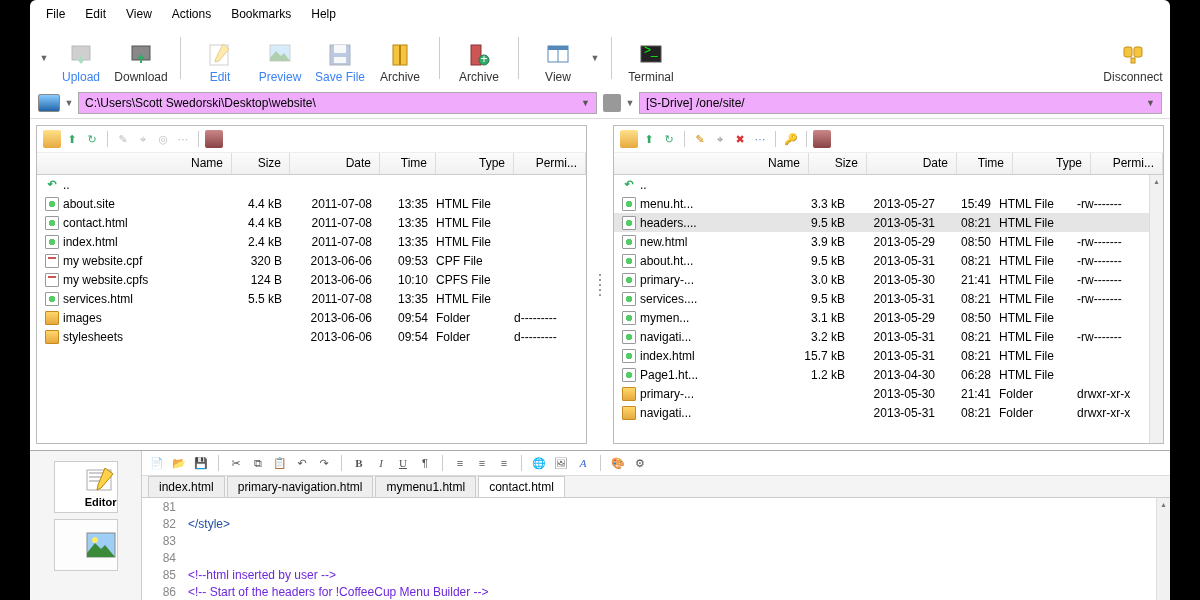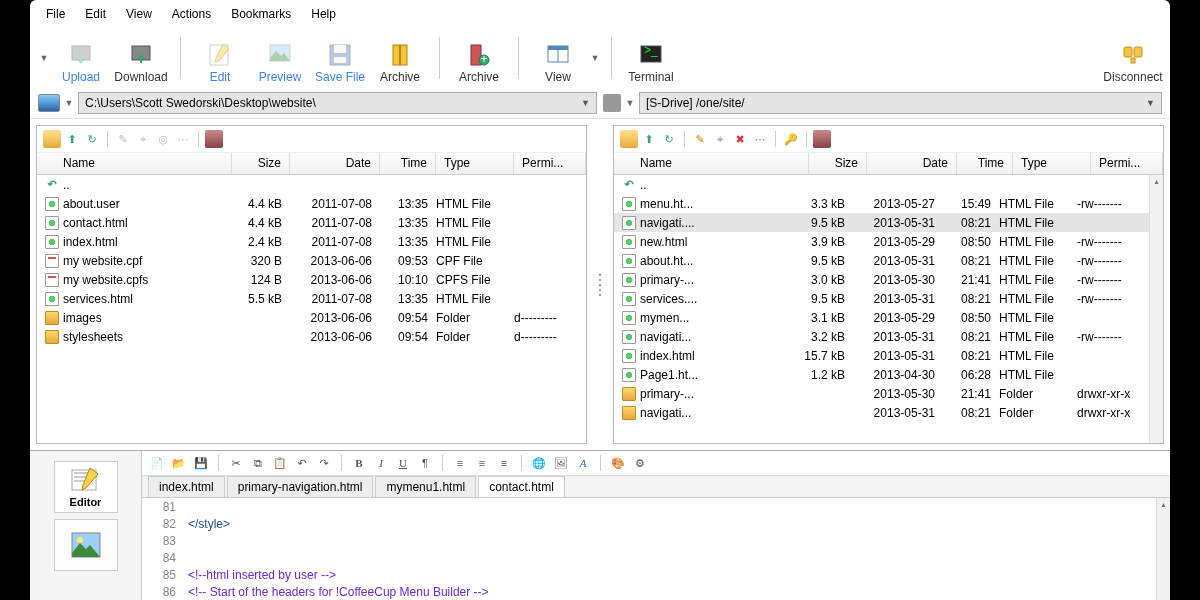--- a/index.html
+++ b/index.html
@@ -12,29 +12,29 @@
 .tbtn .ic { width: 26px; height: 26px; display: flex; align-items: center; justify-content: center; margin-bottom: 2px; }
 .tbtn.dis { color: #3b82f6; }
 .tbtn.dis .ic { opacity: 0.4; }
 .sep-v { width: 1px; height: 42px; background: #ccc; margin: 0 8px; }
 .drop { width: 12px; text-align: center; color: #666; font-size: 9px; }
 .flex-spacer { flex: 1; }
 .addrbar { display: flex; gap: 6px; padding: 2px 8px 4px; }
 .addrhalf { display: flex; align-items: center; flex: 1; gap: 3px; }
 .pcicon { width: 22px; height: 18px; background: linear-gradient(#8cf,#26a); border: 1px solid #888; border-radius: 2px; }
 .srvicon { width: 18px; height: 18px; background: #999; border-radius: 2px; }
-.addr { flex: 1; height: 22px; border: 1px solid #aaa; padding: 8px 6px; display: flex; align-items: center; background: #e5e5e5; }
+.addr { flex: 1; height: 22px; border: 1px solid #aaa; padding: 8px 6px; display: flex; align-items: center; background: #f0abfc; }
 .addr .arrow { margin-left: auto; color: #555; font-size: 9px; }
 .panes { display: flex; flex: 1; min-height: 0; border-top: 1px solid #ddd; }
 .pane { flex: 1; display: flex; flex-direction: column; border: 1px solid #bbb; margin: 6px; min-width: 0; background: #fff; }
 .ptoolbar { display: flex; gap: 2px; padding: 4px 6px; align-items: center; border-bottom: 1px solid #eee; }
 .ptoolbar .pb { width: 18px; height: 18px; border-radius: 2px; display: flex; align-items: center; justify-content: center; font-size: 11px; }
 .psep { width: 1px; height: 16px; background: #ccc; margin: 0 4px; }
 .columns { display: flex; background: linear-gradient(#fcfcfc,#f0f0f0); border-bottom: 1px solid #ccc; height: 22px; font-size: 12px; }
-.columns .col { padding: 3px 8px; border-right: 1px solid #ddd; text-align: left; overflow: hidden; text-overflow: ellipsis; white-space: nowrap; }
+.columns .col { padding: 3px 8px; border-right: 1px solid #ddd; text-align: right; overflow: hidden; text-overflow: ellipsis; white-space: nowrap; }
 .col-name { flex: 1; min-width: 90px; padding-left: 26px !important; }
 .col-size { width: 58px; text-align: right !important; }
 .col-date { width: 90px; text-align: right !important; }
 .col-time { width: 56px; text-align: right !important; }
 .col-type { width: 78px; }
 .col-perm { width: 72px; }
 .rows { flex: 1; overflow: auto; }
 .row { display: flex; height: 19px; align-items: center; font-size: 12px; padding: 0 4px; }
 .row.sel { background: #e5e5e5; }
 .row .c { padding: 0 4px; white-space: nowrap; overflow: hidden; text-overflow: ellipsis; }
@@ -47,21 +47,21 @@
 .fic { width: 14px; height: 14px; display: inline-flex; align-items: center; justify-content: center; flex-shrink: 0; }
 .fic.html { background: radial-gradient(circle,#5c6 40%,#0000 41%), linear-gradient(#fff,#fff); border: 1px solid #999; border-radius: 1px; }
 .fic.folder { background: linear-gradient(#ffd76b,#e6a93e); border: 1px solid #c88a1c; border-radius: 1px; }
 .fic.file { background: #fff; border: 1px solid #999; border-radius: 1px; position: relative; }
 .fic.file::before { content: ""; position: absolute; top: 2px; left: 2px; width: 8px; height: 2px; background: #c55; }
 .fic.up { color: #3a6; font-weight: bold; font-size: 11px; }
 .grip { width: 14px; display: flex; flex-direction: column; justify-content: center; gap: 3px; align-items: center; color: #aaa; }
 .grip span { display: block; width: 2px; height: 2px; background: #999; }
 .bottom { height: 150px; border-top: 1px solid #aaa; display: flex; }
 .side { width: 112px; display: flex; flex-direction: column; align-items: center; padding: 10px 4px; gap: 6px; background: #f5f5f5; border-right: 1px solid #ccc; }
-.side .block { width: 64px; height: 52px; display: flex; flex-direction: column; align-items: center; justify-content: center; border: 1px solid #ccc; background: #fdfdfd; }
+.side .block { width: 64px; height: 52px; display: flex; flex-direction: column; align-items: flex-end; justify-content: center; border: 1px solid #ccc; background: #fdfdfd; }
 .side .block.active { background: #fff; }
 .side .block .icn { width: 32px; height: 28px; }
 .editor { flex: 1; display: flex; flex-direction: column; min-width: 0; }
 .etool { display: flex; gap: 4px; padding: 3px 6px; align-items: center; border-bottom: 1px solid #ddd; }
 .etool .eb { width: 18px; height: 18px; display: flex; align-items: center; justify-content: center; color: #555; font-size: 11px; }
 .etabs { display: flex; padding: 0 6px; border-bottom: 1px solid #ccc; background: #f4f4f4; }
 .etab { padding: 3px 10px; border: 1px solid #ccc; border-bottom: none; background: #eee; margin-right: 2px; font-size: 12px; }
 .etab.active { background: #fff; }
 .code { flex: 1; display: flex; font-family: "Courier New", monospace; font-size: 13px; overflow: hidden; justify-content: space-between; }
 .gutter { width: 40px; text-align: right; color: #888; padding: 2px 6px 0 0; }
@@ -237,21 +237,21 @@
       <div class="rows" id="lrows">
           <div class="row">
             <div class="c name">
               <span class="fic up">↶</span>
               <span>..</span>
             </div>
           </div>
           <div class="row">
             <div class="c name">
               <span class="fic html"></span>
-              <span>about.user</span>
+              <span>about.site</span>
             </div>
             <div class="c size">4.4 kB</div>
             <div class="c date">2011-07-08</div>
             <div class="c time">13:35</div>
             <div class="c type">HTML File</div>
             <div class="c perm"></div>
           </div>
           <div class="row">
             <div class="c name">
               <span class="fic html"></span>
@@ -378,21 +378,21 @@
               </div>
               <div class="c size">3.3 kB</div>
               <div class="c date">2013-05-27</div>
               <div class="c time">15:49</div>
               <div class="c type">HTML File</div>
               <div class="c perm">-rw-------</div>
             </div>
             <div class="row sel">
               <div class="c name">
                 <span class="fic html"></span>
-                <span>navigati....</span>
+                <span>headers....</span>
               </div>
               <div class="c size">9.5 kB</div>
               <div class="c date">2013-05-31</div>
               <div class="c time">08:21</div>
               <div class="c type">HTML File</div>
               <div class="c perm"></div>
             </div>
             <div class="row">
               <div class="c name">
                 <span class="fic html"></span>

